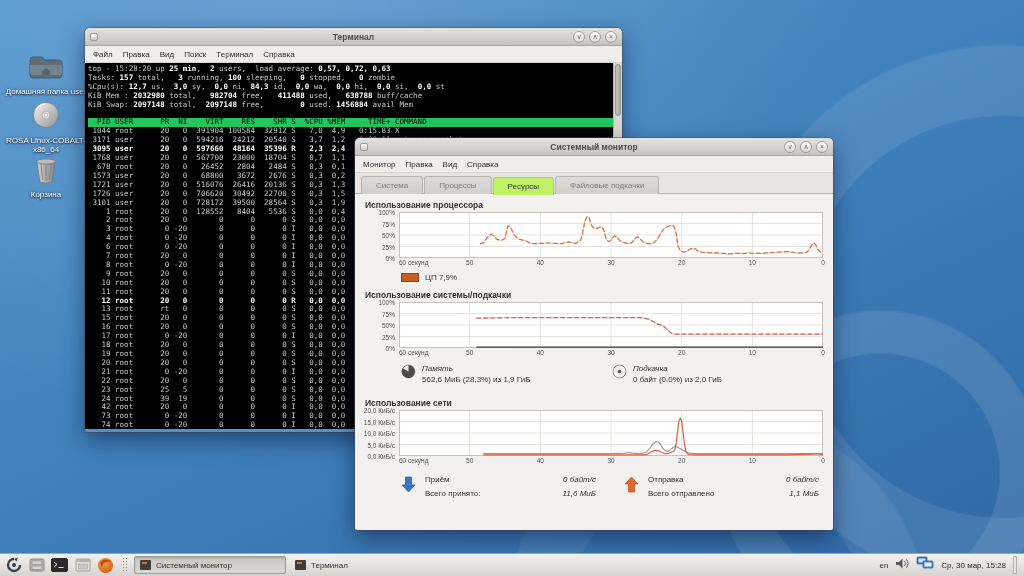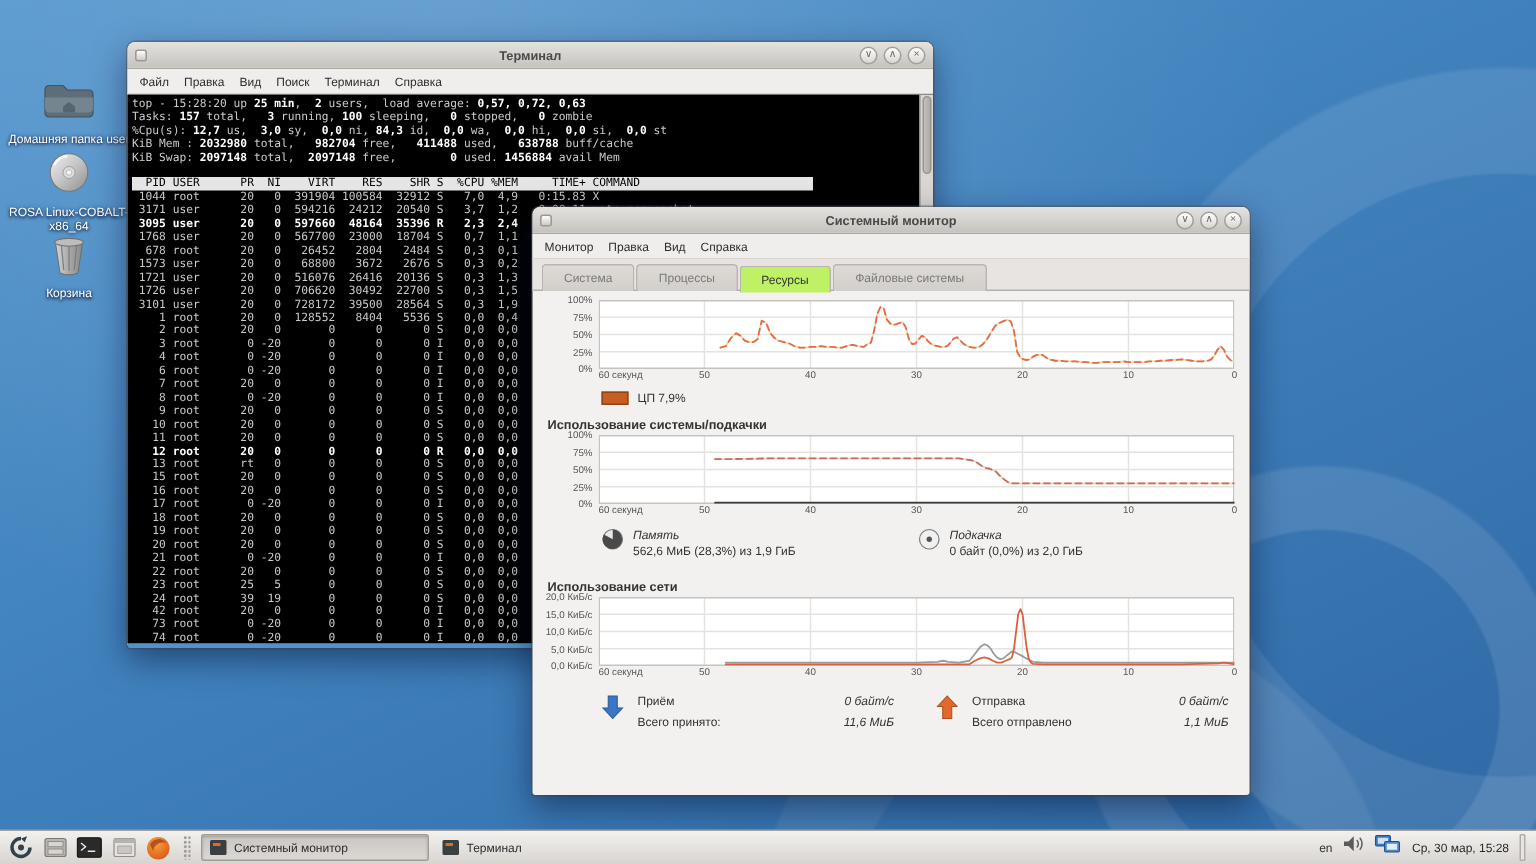--- a/index.html
+++ b/index.html
@@ -37,21 +37,21 @@
   .menubar { height:17px; background:#efeeec; border-bottom:1px solid #d8d5d1;
     display:flex; align-items:center; padding-left:3px; }
   .menu-item { font-size:8px; color:#2e2e2e; padding:2px 5px; cursor:pointer; }
 
   
   .terminal { left:85px; top:28px; width:537px; height:404px; border-bottom:3px solid #4f93ce; }
   .term-body { position:relative; height:366px; background:#000; overflow:hidden; }
   .term-out { font-family:"DejaVu Sans Mono", monospace; font-size:7.5px; line-height:8.9px;
     color:#c9c9c9; white-space:pre; padding:2px 0 0 3px; }
   .term-out .b { font-weight:bold; color:#fff; }
-  .term-out .thead { background:#e5e5e5; color:#000; width:454px; }
+  .term-out .thead { background:#22c55e; color:#000; width:526px; }
   .term-out .rowb { font-weight:bold; color:#fff; }
   .term-scroll { position:absolute; top:0; right:0; bottom:0; width:9px; background:#dad7d3; border-left:1px solid #b3b0ab; }
   .term-scroll .thumb { position:absolute; top:1px; left:1px; width:6px; height:52px;
     background:linear-gradient(90deg,#c4c1bc,#aeaba6); border-radius:3px; border:1px solid #98958f; }
 
   
   .monitor { left:355px; top:138px; width:478px; height:392px; }
   .tabbar { height:21px; background:#e7e4e1; border-bottom:1px solid #b4b1ad; padding:3px 6px 0 6px; display:flex; }
   .tab { height:18px; line-height:17px; padding:0 14px; font-size:8px; color:#7a7a7a;
     background:linear-gradient(#dedbd7,#d2cfca); border:1px solid #b8b5b0; border-bottom:none;
@@ -191,26 +191,27 @@
     <div class="menubar">
         <span class="menu-item">Монитор</span>
         <span class="menu-item">Правка</span>
         <span class="menu-item">Вид</span>
         <span class="menu-item">Справка</span>
       </div>
     <div class="tabbar">
         <div class="tab">Система</div>
         <div class="tab">Процессы</div>
         <div class="tab active">Ресурсы</div>
-        <div class="tab">Файловые системы</div>
+        <div class="tab">Файловые подкачки</div>
       </div>
 
     <div class="mon-content">
 
       <div class="section">
+        <div class="sec-title">Использование процессора</div>
         <div class="chart">
           <div class="yaxis">
               <span style="top: -3px;">100%</span>
               <span style="top: 8.5px;">75%</span>
               <span style="top: 20px;">50%</span>
               <span style="top: 31.5px;">25%</span>
               <span style="top: 43px;">0%</span>
             </div>
           <div class="plotwrap">
             <svg class="plot" viewBox="0 0 424 46">

